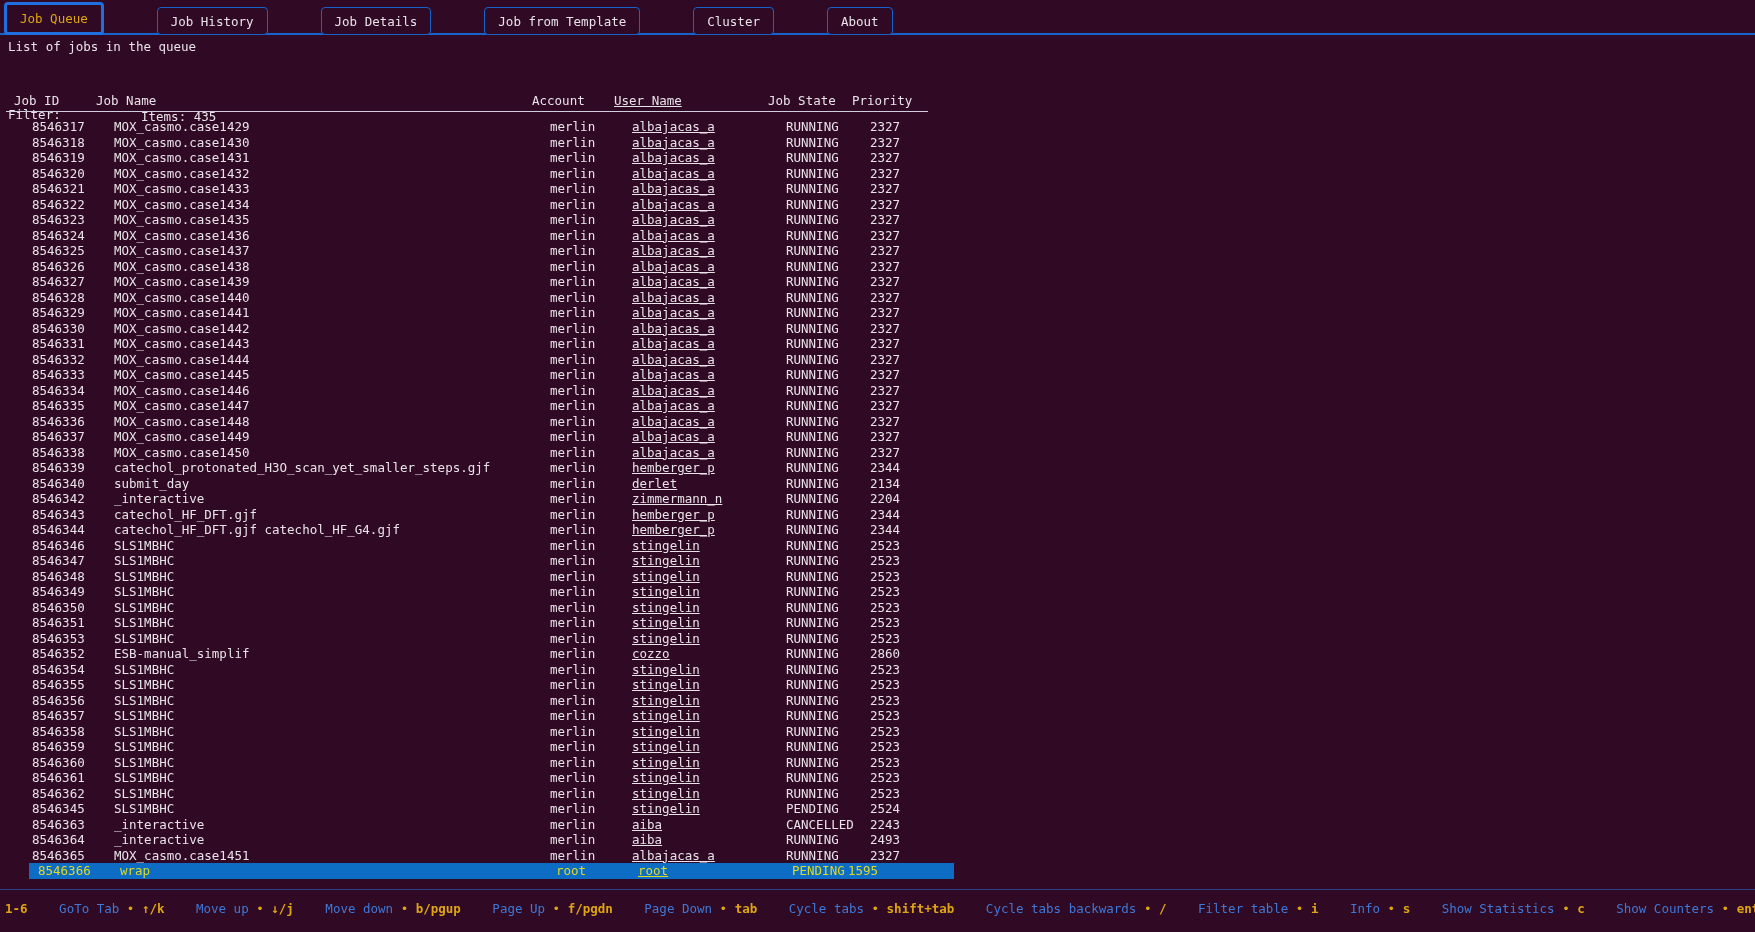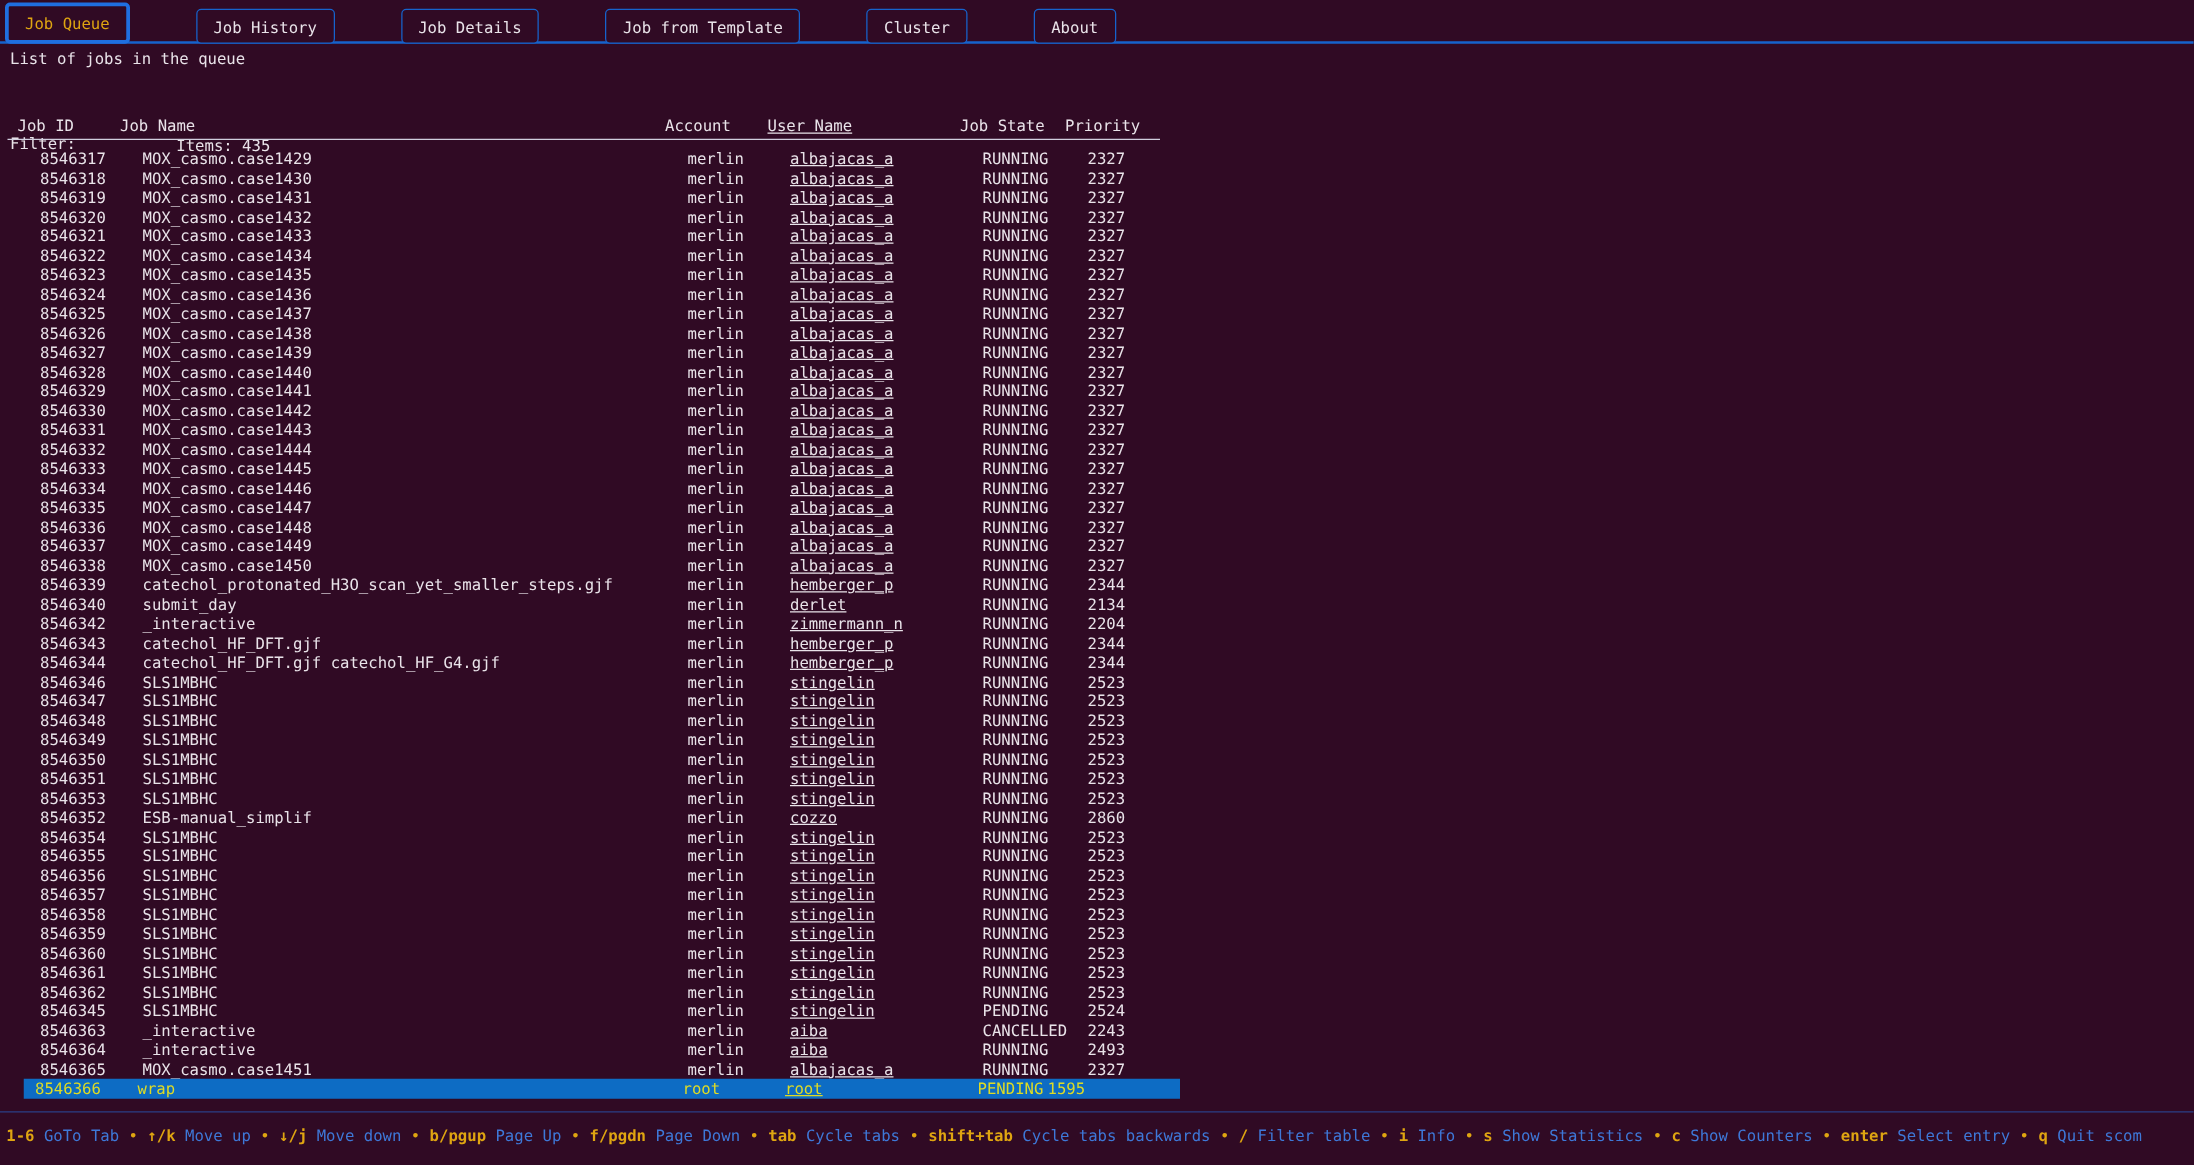--- a/index.html
+++ b/index.html
@@ -53,34 +53,34 @@
   
   .subtitle{position:absolute;left:8px;top:39px;height:15px;line-height:15px;}
   .filter-label{position:absolute;left:8px;top:66px;height:15px;line-height:15px;margin-top:41px;}
   .filter-value{position:absolute;left:70px;top:66px;width:60px;height:15px;line-height:15px;}
   .items-label{position:absolute;left:141px;top:66px;height:15px;line-height:15px;margin-top:43px;}
   
   .thead{position:absolute;left:0;top:93px;height:15px;line-height:15px;width:930px;}
   .thead-rule{position:absolute;left:6px;top:111px;width:922px;height:1px;background:var(--header-rule);}
   .tbody{position:absolute;left:0;top:119px;width:935px;padding-left:18px;}
   .trow{position:relative;height:15.5px;line-height:15.5px;}
-  .trow.selected{background:var(--selected-row-bg);color:var(--selected-row-text);margin-left:1px;width:925px;}
+  .trow.selected{background:var(--selected-row-bg);color:var(--selected-row-text);margin-left:11px;width:925px;}
   .trow.selected .cell{left-offset:0;}
   .cell,.hcell{position:absolute;top:0;white-space:pre;}
   .c0{left:14px;} .c1{left:96px;} .c2{left:532px;} .c3{left:614px;text-decoration:underline;} .c4{left:768px;} .c5{left:852px;}
   .trow.selected .c0{left:9px;} .trow.selected .c1{left:91px;} .trow.selected .c2{left:527px;}
   .trow.selected .c3{left:609px;} .trow.selected .c4{left:763px;} .trow.selected .c5{left:819px;}
   
   .footer-rule{position:absolute;left:0;top:889px;width:1755px;height:1px;background:var(--footer-rule);}
   .statusbar{
     position:absolute;left:5px;top:901px;height:16px;line-height:16px;
     white-space:pre;
   }
   .hint-key{color:var(--hint-key);font-weight:bold;}
-  .hint-action{color:var(--hint-action);}
+  .hint-action{color:var(--hint-action);margin-left:24px;}
   .hint-sep{color:var(--hint-key);}
 </style>
 </head>
 <body>
 
 <div class="tabbar">
     <div class="tab active">Job Queue</div>
     <div class="tab">Job History</div>
     <div class="tab">Job Details</div>
     <div class="tab">Job from Template</div>

